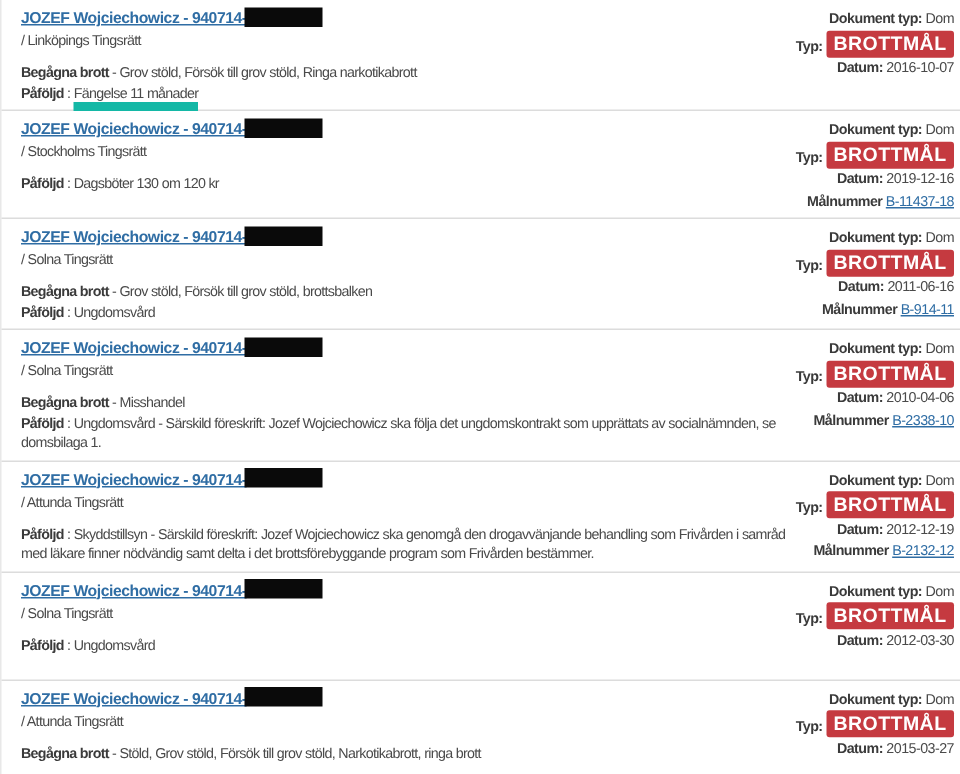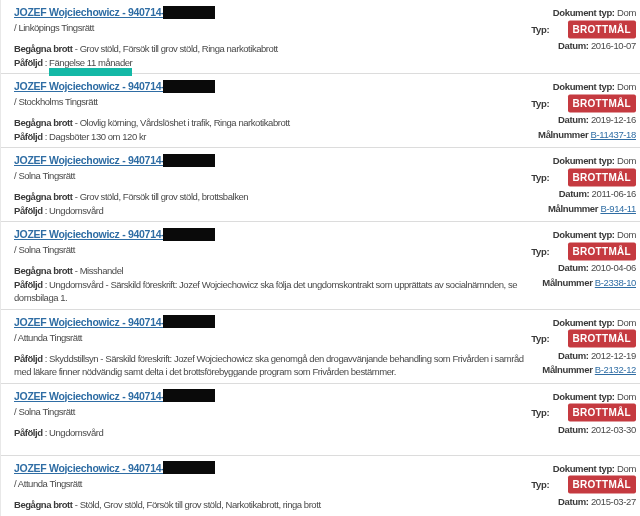--- a/index.html
+++ b/index.html
@@ -48,45 +48,44 @@
     margin-left: -1px;
     transform: translateY(-1px);
   }
   .court-row { line-height: 13px; }
   .spacer { height: 8px; }
   .crimes-row { line-height: 13.5px; }
   .sentence-row { line-height: 13.5px; }
   .b-label { font-weight: bold; color: #3a3a3a; }
   .sep { white-space: pre; }
   .red-underline {
-    border-bottom: 8px solid #14b8a6;
+    border-bottom: 6px solid #14b8a6;
     padding-bottom: 0.5px;
   }
   .record-right {
     position: absolute;
     top: 6px; right: 4px;
     width: 150px;
     text-align: right;
     font-size: 9.5px;
     letter-spacing: -0.35px;
     color: #4a4a4a;
     line-height: 14px;
   }
   .record-right .row { margin-bottom: 0.5px; }
   .badge {
     display: inline-block;
     background: #c53a40;
     color: #ffffff;
-    font-size: 10px;
+    font-size: 13px;
     font-weight: bold;
     letter-spacing: 0.3px;
     padding: 2px 5px 2px 5px;
     border-radius: 2px;
     transform: translateY(-0.5px);
-    margin-left: 16px;
   }
   .case-link {
     color: #2f6da4;
     text-decoration: underline;
     cursor: pointer;
   }
 </style>
 </head>
 <body>
 
@@ -117,23 +116,20 @@
       </div>
     </div>
   </div>
     <div class="record">
     <div class="record-left">
       <div class="name-row">
         <a class="name-link">JOZEF Wojciechowicz - 940714-</a><span class="redaction"></span>
       </div>
       <div class="court-row">/ Stockholms Tingsrätt</div>
       <div class="spacer"></div>
-      <div class="crimes-row">
-        <span class="b-label">Begågna brott</span><span class="sep"> - </span><span>Olovlig körning, Vårdslöshet i trafik, Ringa narkotikabrott</span>
-      </div>
       <div class="sentence-row">
         <span class="b-label">Påföljd</span><span class="sep"> : </span><span class="sentence-value">Dagsböter 130 om 120 kr</span>
       </div>
     </div>
     <div class="record-right">
       <div class="row">
         <span class="b-label">Dokument typ:</span><span class="sep"> </span><span>Dom</span>
       </div>
       <div class="row">
         <span class="b-label">Typ:</span><span class="sep"> </span><span class="badge">BROTTMÅL</span>

